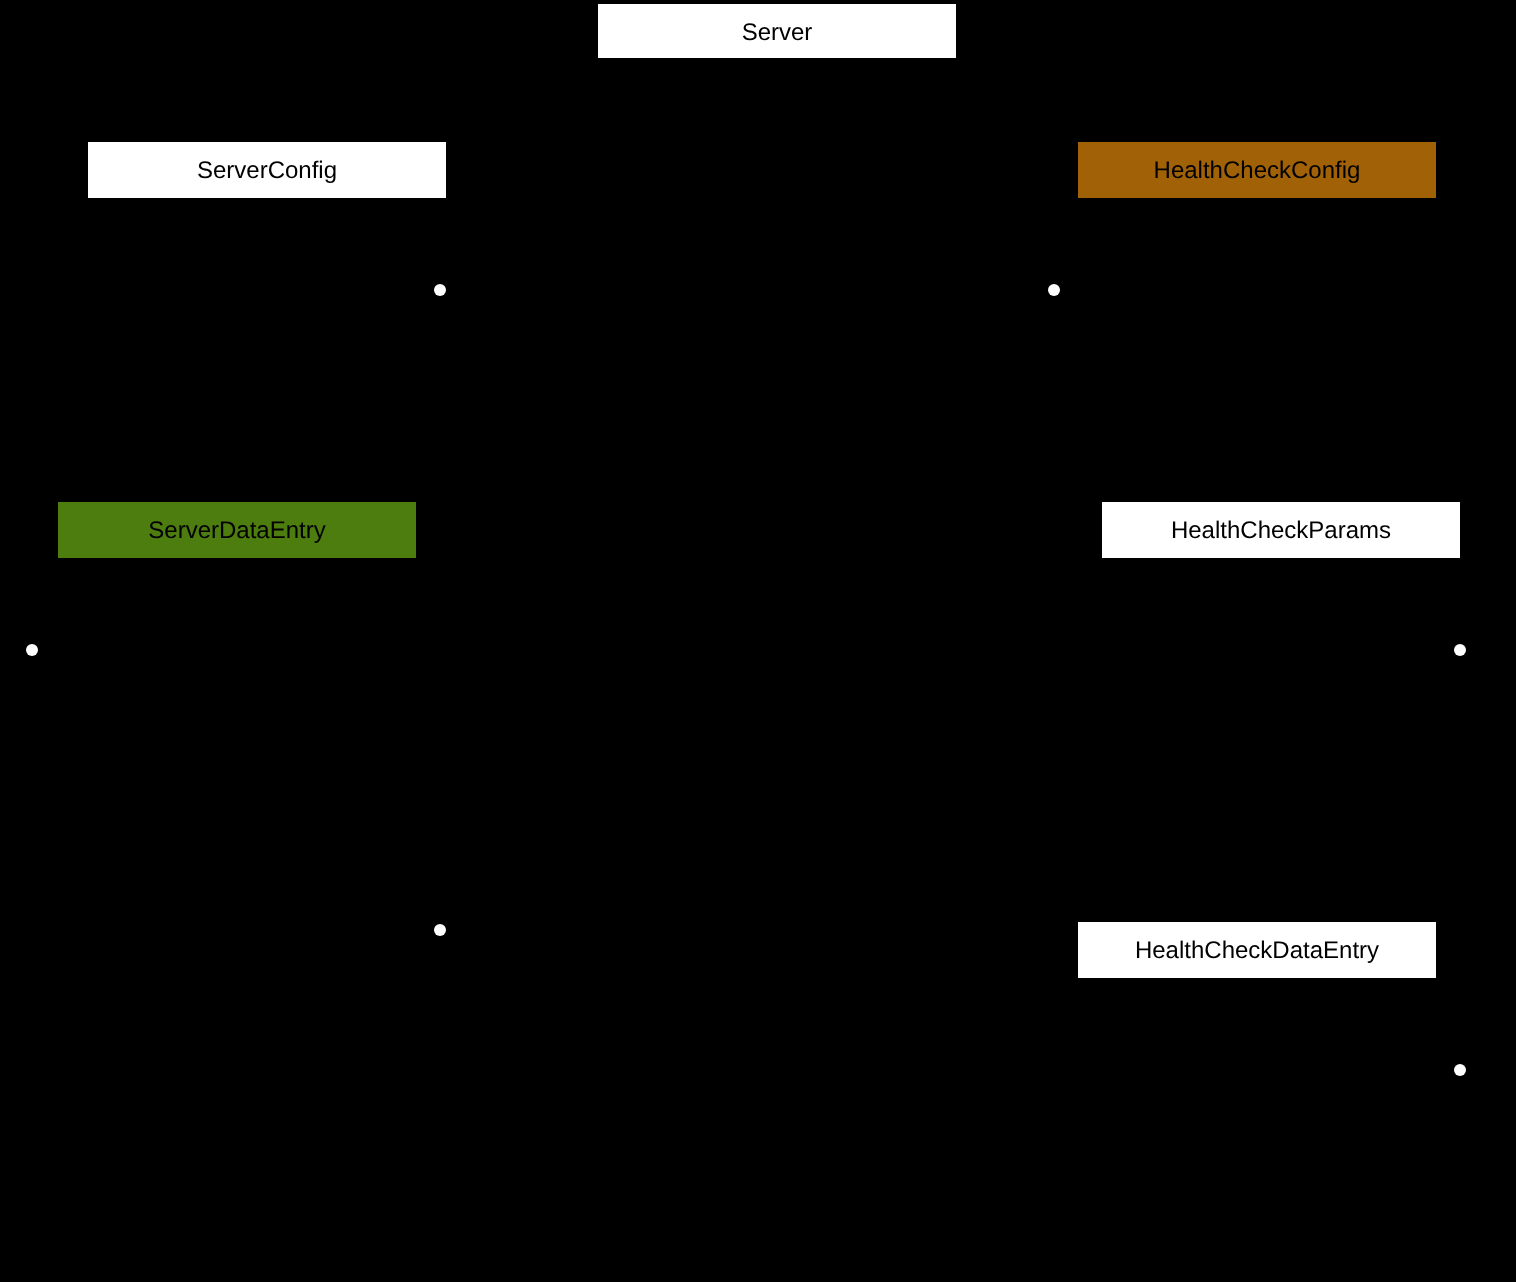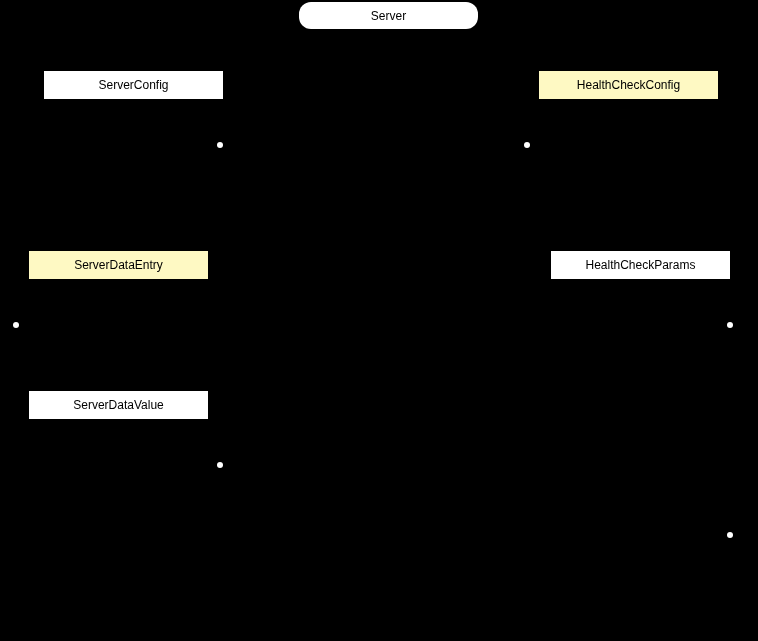--- a/index.html
+++ b/index.html
@@ -33,37 +33,37 @@
   .dot {
     position: absolute;
     border-radius: 50%;
     background: #ffffff;
   }
 </style>
 </head>
 <body>
 
 <div class="canvas" style="background: rgb(0, 0, 0);">
-    <div class="node" style="left: 299px; top: 2px; width: 179px; height: 27px; background: rgb(255, 255, 255); color: rgb(0, 0, 0); border-radius: 12px;">
+    <div class="node" style="left: 299px; top: 2px; width: 179px; height: 27px; background: rgb(255, 255, 255); color: rgb(0, 0, 0);">
       <span>Server</span>
     </div>
     <div class="node" style="left: 44px; top: 71px; width: 179px; height: 28px; background: rgb(255, 255, 255); color: rgb(0, 0, 0);">
       <span>ServerConfig</span>
     </div>
-    <div class="node" style="left: 539px; top: 71px; width: 179px; height: 28px; background: #fef9c3; color: rgb(0, 0, 0);">
+    <div class="node" style="left: 539px; top: 71px; width: 179px; height: 28px; background: #a16207; color: rgb(0, 0, 0);">
       <span>HealthCheckConfig</span>
     </div>
-    <div class="node" style="left: 29px; top: 251px; width: 179px; height: 28px; background: #fef9c3; color: rgb(0, 0, 0);">
+    <div class="node" style="left: 29px; top: 251px; width: 179px; height: 28px; background: #4d7c0f; color: rgb(0, 0, 0);">
       <span>ServerDataEntry</span>
     </div>
     <div class="node" style="left: 539px; top: 251px; width: 179px; height: 28px; background: rgb(255, 255, 255); color: rgb(0, 0, 0); margin-left: 12px;">
       <span>HealthCheckParams</span>
     </div>
-    <div class="node" style="left: 29px; top: 391px; width: 179px; height: 28px; background: rgb(255, 255, 255); color: rgb(0, 0, 0);">
-      <span>ServerDataValue</span>
+    <div class="node" style="left: 539px; top: 461px; width: 179px; height: 28px; background: rgb(255, 255, 255); color: rgb(0, 0, 0);">
+      <span>HealthCheckDataEntry</span>
     </div>
     <div class="dot" style="width: 6px; height: 6px; left: 217px; top: 142px; background: rgb(255, 255, 255);"></div>
     <div class="dot" style="width: 6px; height: 6px; left: 524px; top: 142px; background: rgb(255, 255, 255);"></div>
     <div class="dot" style="width: 6px; height: 6px; left: 13px; top: 322px; background: rgb(255, 255, 255);"></div>
     <div class="dot" style="width: 6px; height: 6px; left: 727px; top: 322px; background: rgb(255, 255, 255);"></div>
     <div class="dot" style="width: 6px; height: 6px; left: 217px; top: 462px; background: rgb(255, 255, 255);"></div>
     <div class="dot" style="width: 6px; height: 6px; left: 727px; top: 532px; background: rgb(255, 255, 255);"></div>
   </div>
 
 </body></html>

